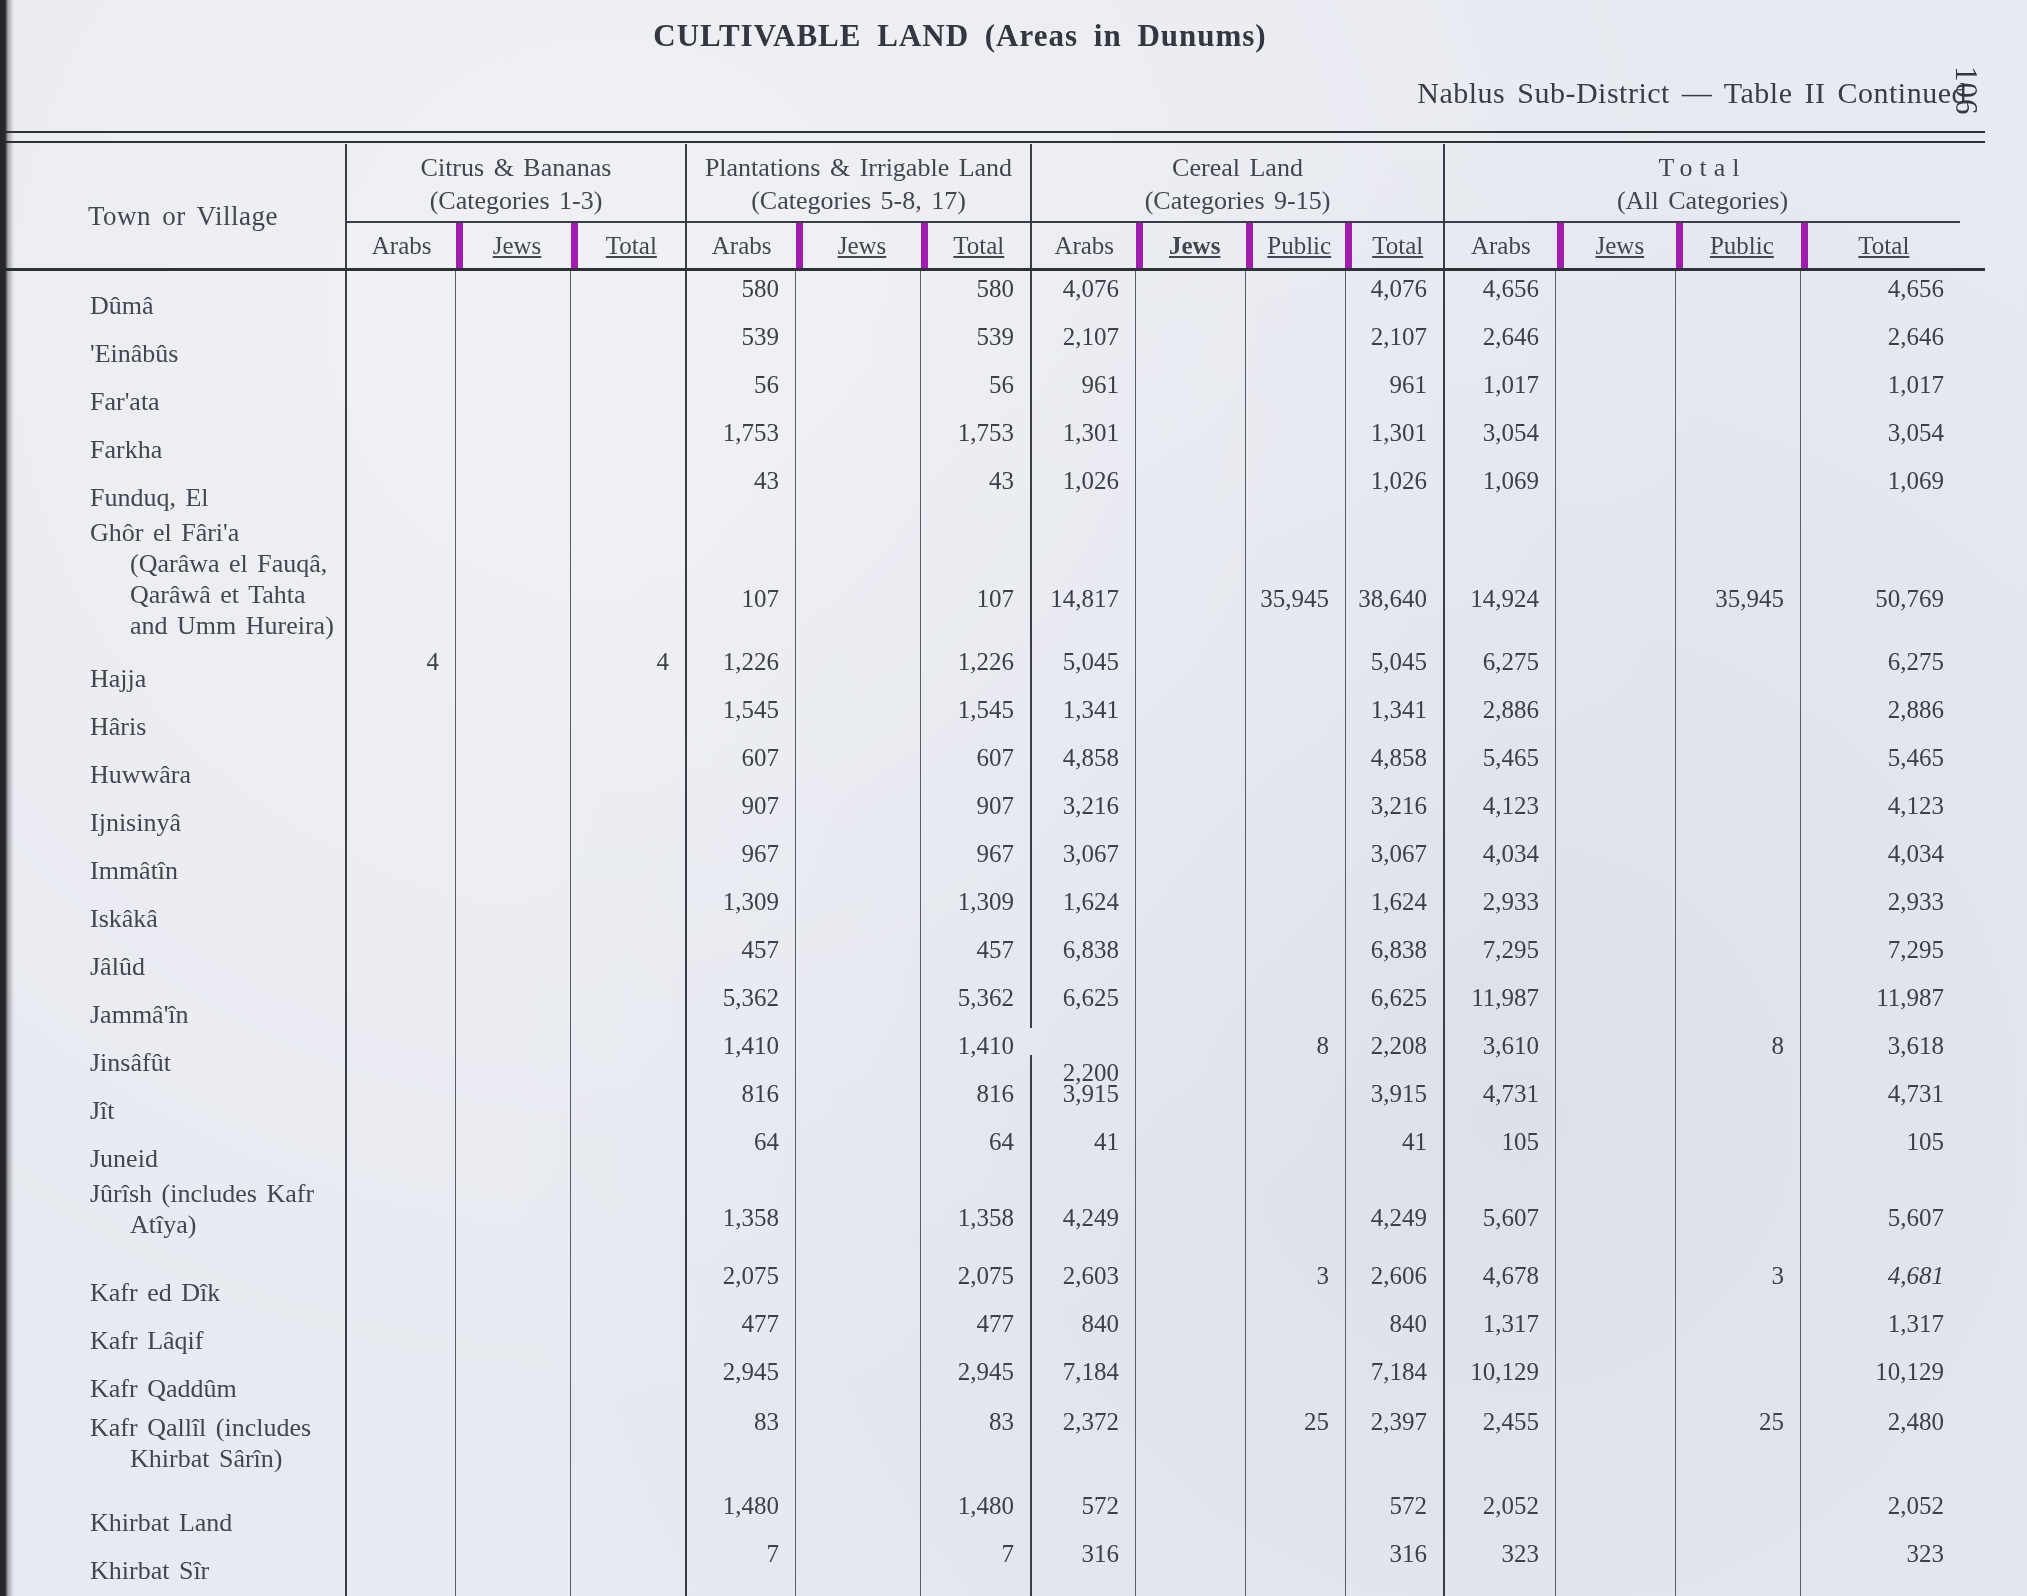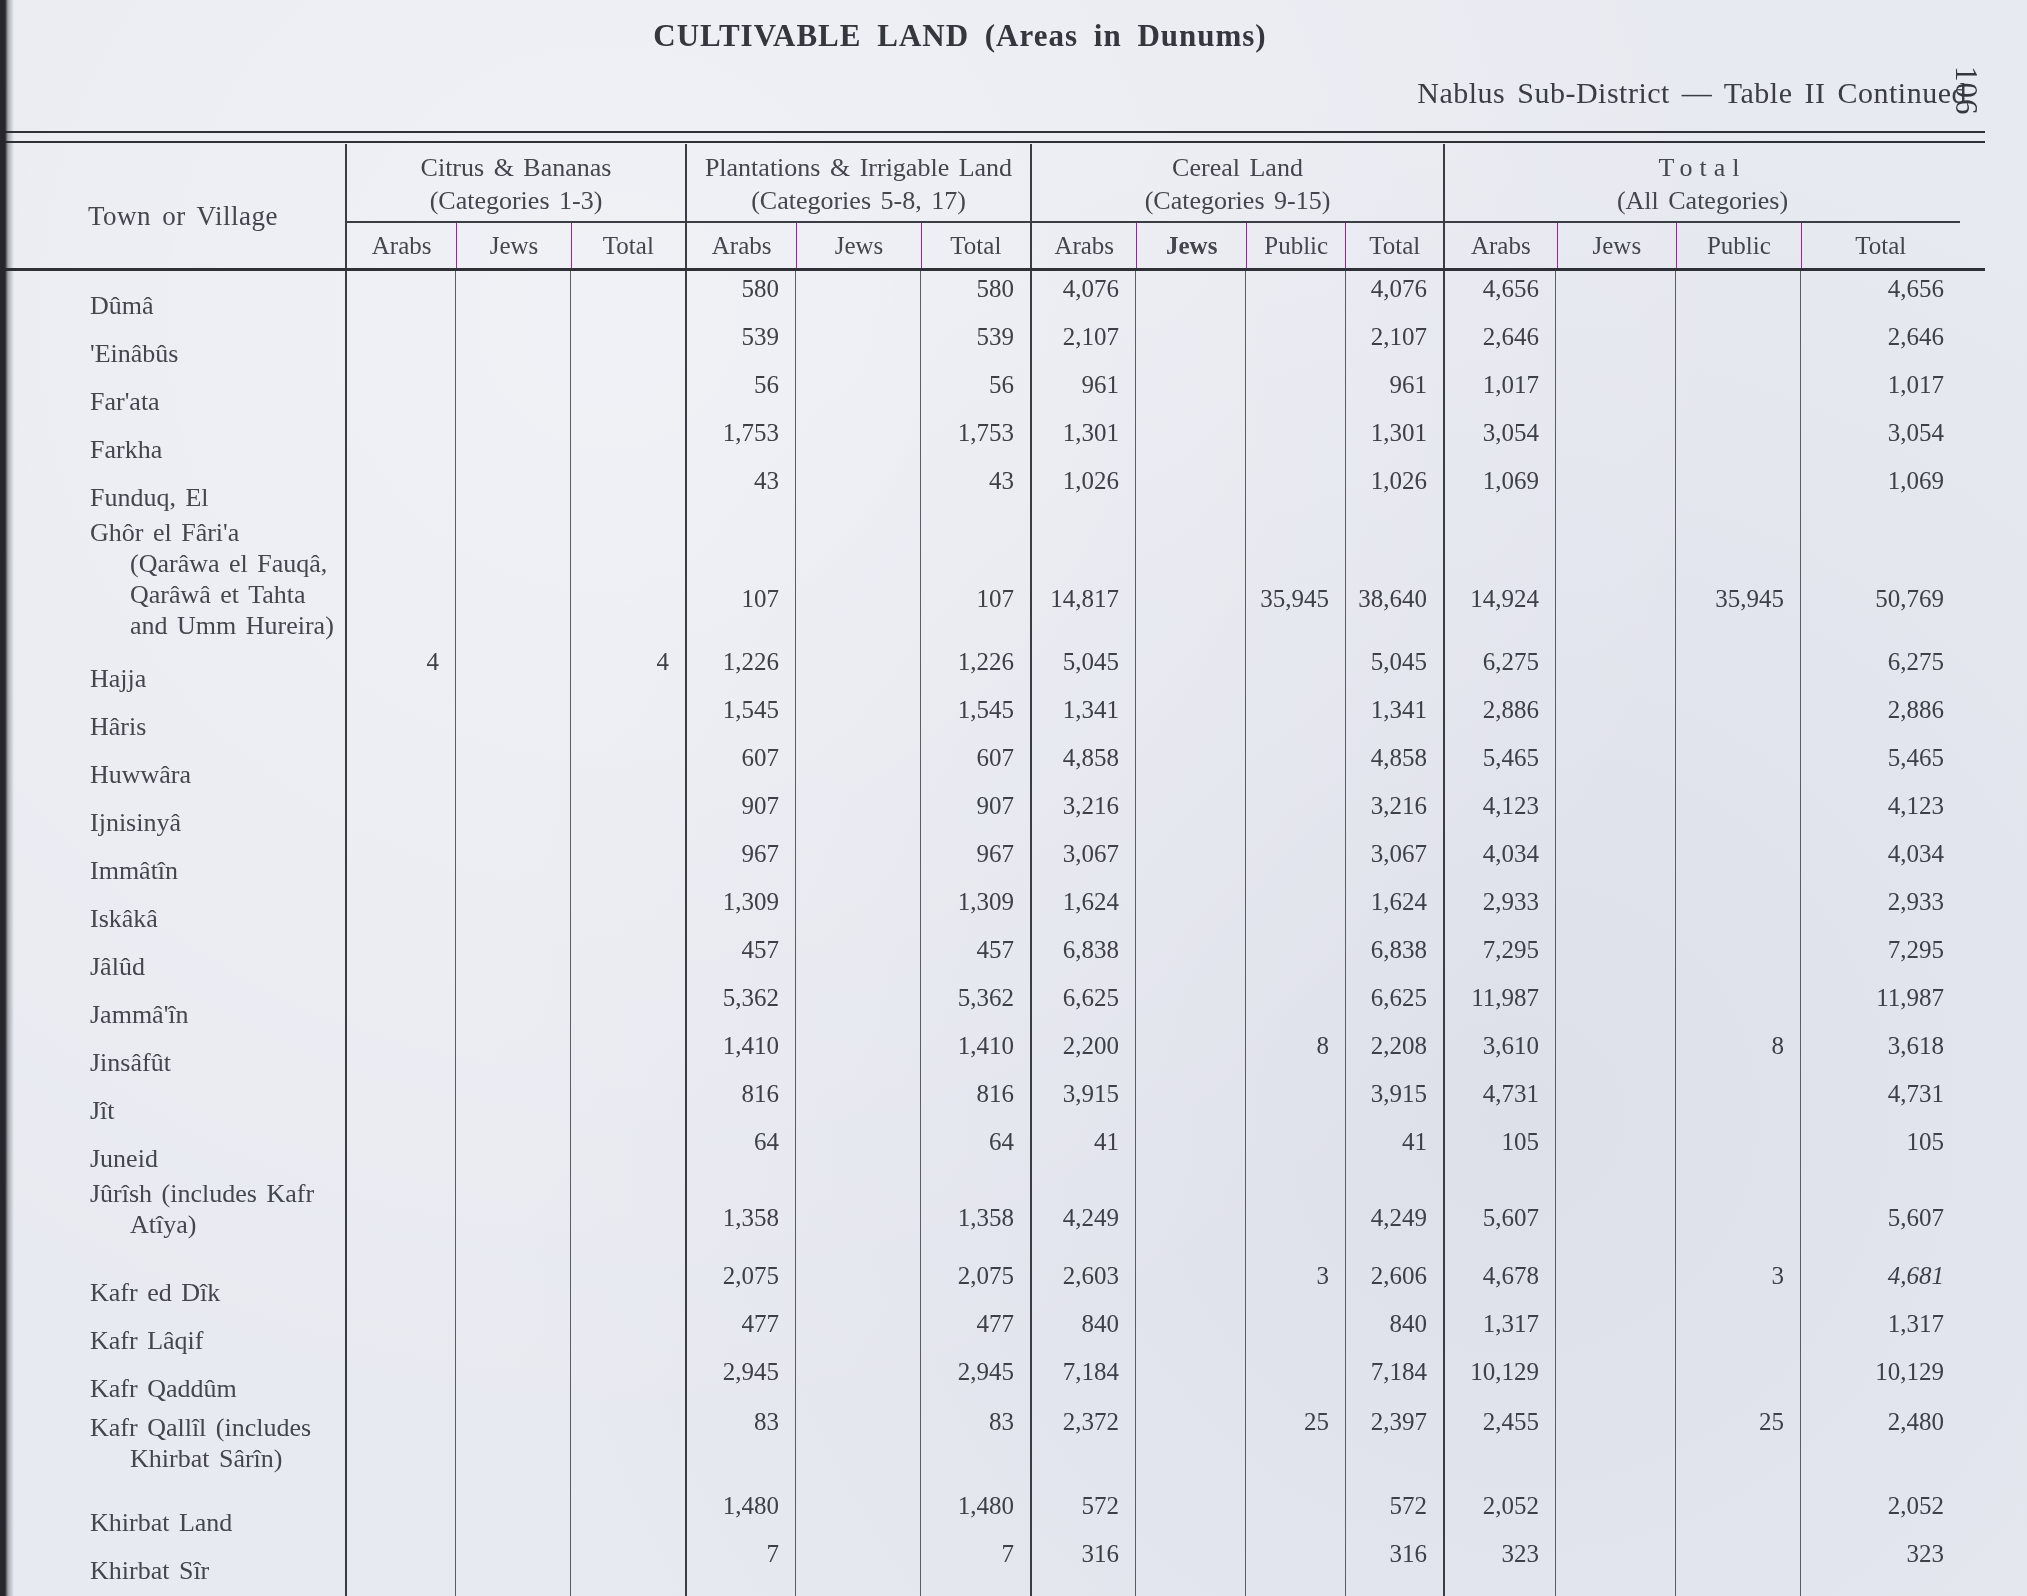--- a/index.html
+++ b/index.html
@@ -58,21 +58,21 @@
     padding-top:7px; box-sizing:border-box;
     word-spacing:3px;
   }
   .lsp { letter-spacing:7px; }
   .subrow { display:flex; border-top:2px solid #3a3d43; height:45px; }
   .subcell {
     box-sizing:border-box; text-align:center;
     font-size:25px; color:#43464d;
     display:flex; align-items:center; justify-content:center;
   }
-  .subcell + .subcell { border-left:1px solid #a21caf; }
+  .subcell + .subcell { border-left:7px solid #a21caf;text-decoration:underline; }
   .subcell.bold { font-weight:bold; }
   .tbody { }
   .row { display:flex; padding-left:40px; height:48px; }
   .row.row-ghor { height:133px; }
   .row.row-2line-mid { height:86px; }
   .row.row-2line-top { height:86px; }
   .row.row-spacer { height:26px; }
   .cell { box-sizing:border-box; }
   .cell.town {
     font-size:26px; line-height:31px; color:#43464d;
@@ -392,21 +392,21 @@
         <div class="cell val" style="width: 160px;">11,987</div>
       </div>
       <div class="row">
         <div class="cell town" style="width: 305px;">Jinsâfût</div>
         <div class="cell val gstart" style="width: 110px;"></div>
         <div class="cell val" style="width: 115px;"></div>
         <div class="cell val" style="width: 115px;"></div>
         <div class="cell val gstart" style="width: 110px;">1,410</div>
         <div class="cell val" style="width: 125px;"></div>
         <div class="cell val" style="width: 110px;">1,410</div>
-        <div class="cell val gstart" style="width: 105px;">2,200</div>
+        <div class="cell val gstart" style="width: 105px; margin-top: 27px;">2,200</div>
         <div class="cell val" style="width: 110px;"></div>
         <div class="cell val" style="width: 100px;">8</div>
         <div class="cell val" style="width: 98px;">2,208</div>
         <div class="cell val gstart" style="width: 112px;">3,610</div>
         <div class="cell val" style="width: 120px;"></div>
         <div class="cell val" style="width: 125px;">8</div>
         <div class="cell val" style="width: 160px;">3,618</div>
       </div>
       <div class="row">
         <div class="cell town" style="width: 305px;">Jît</div>

